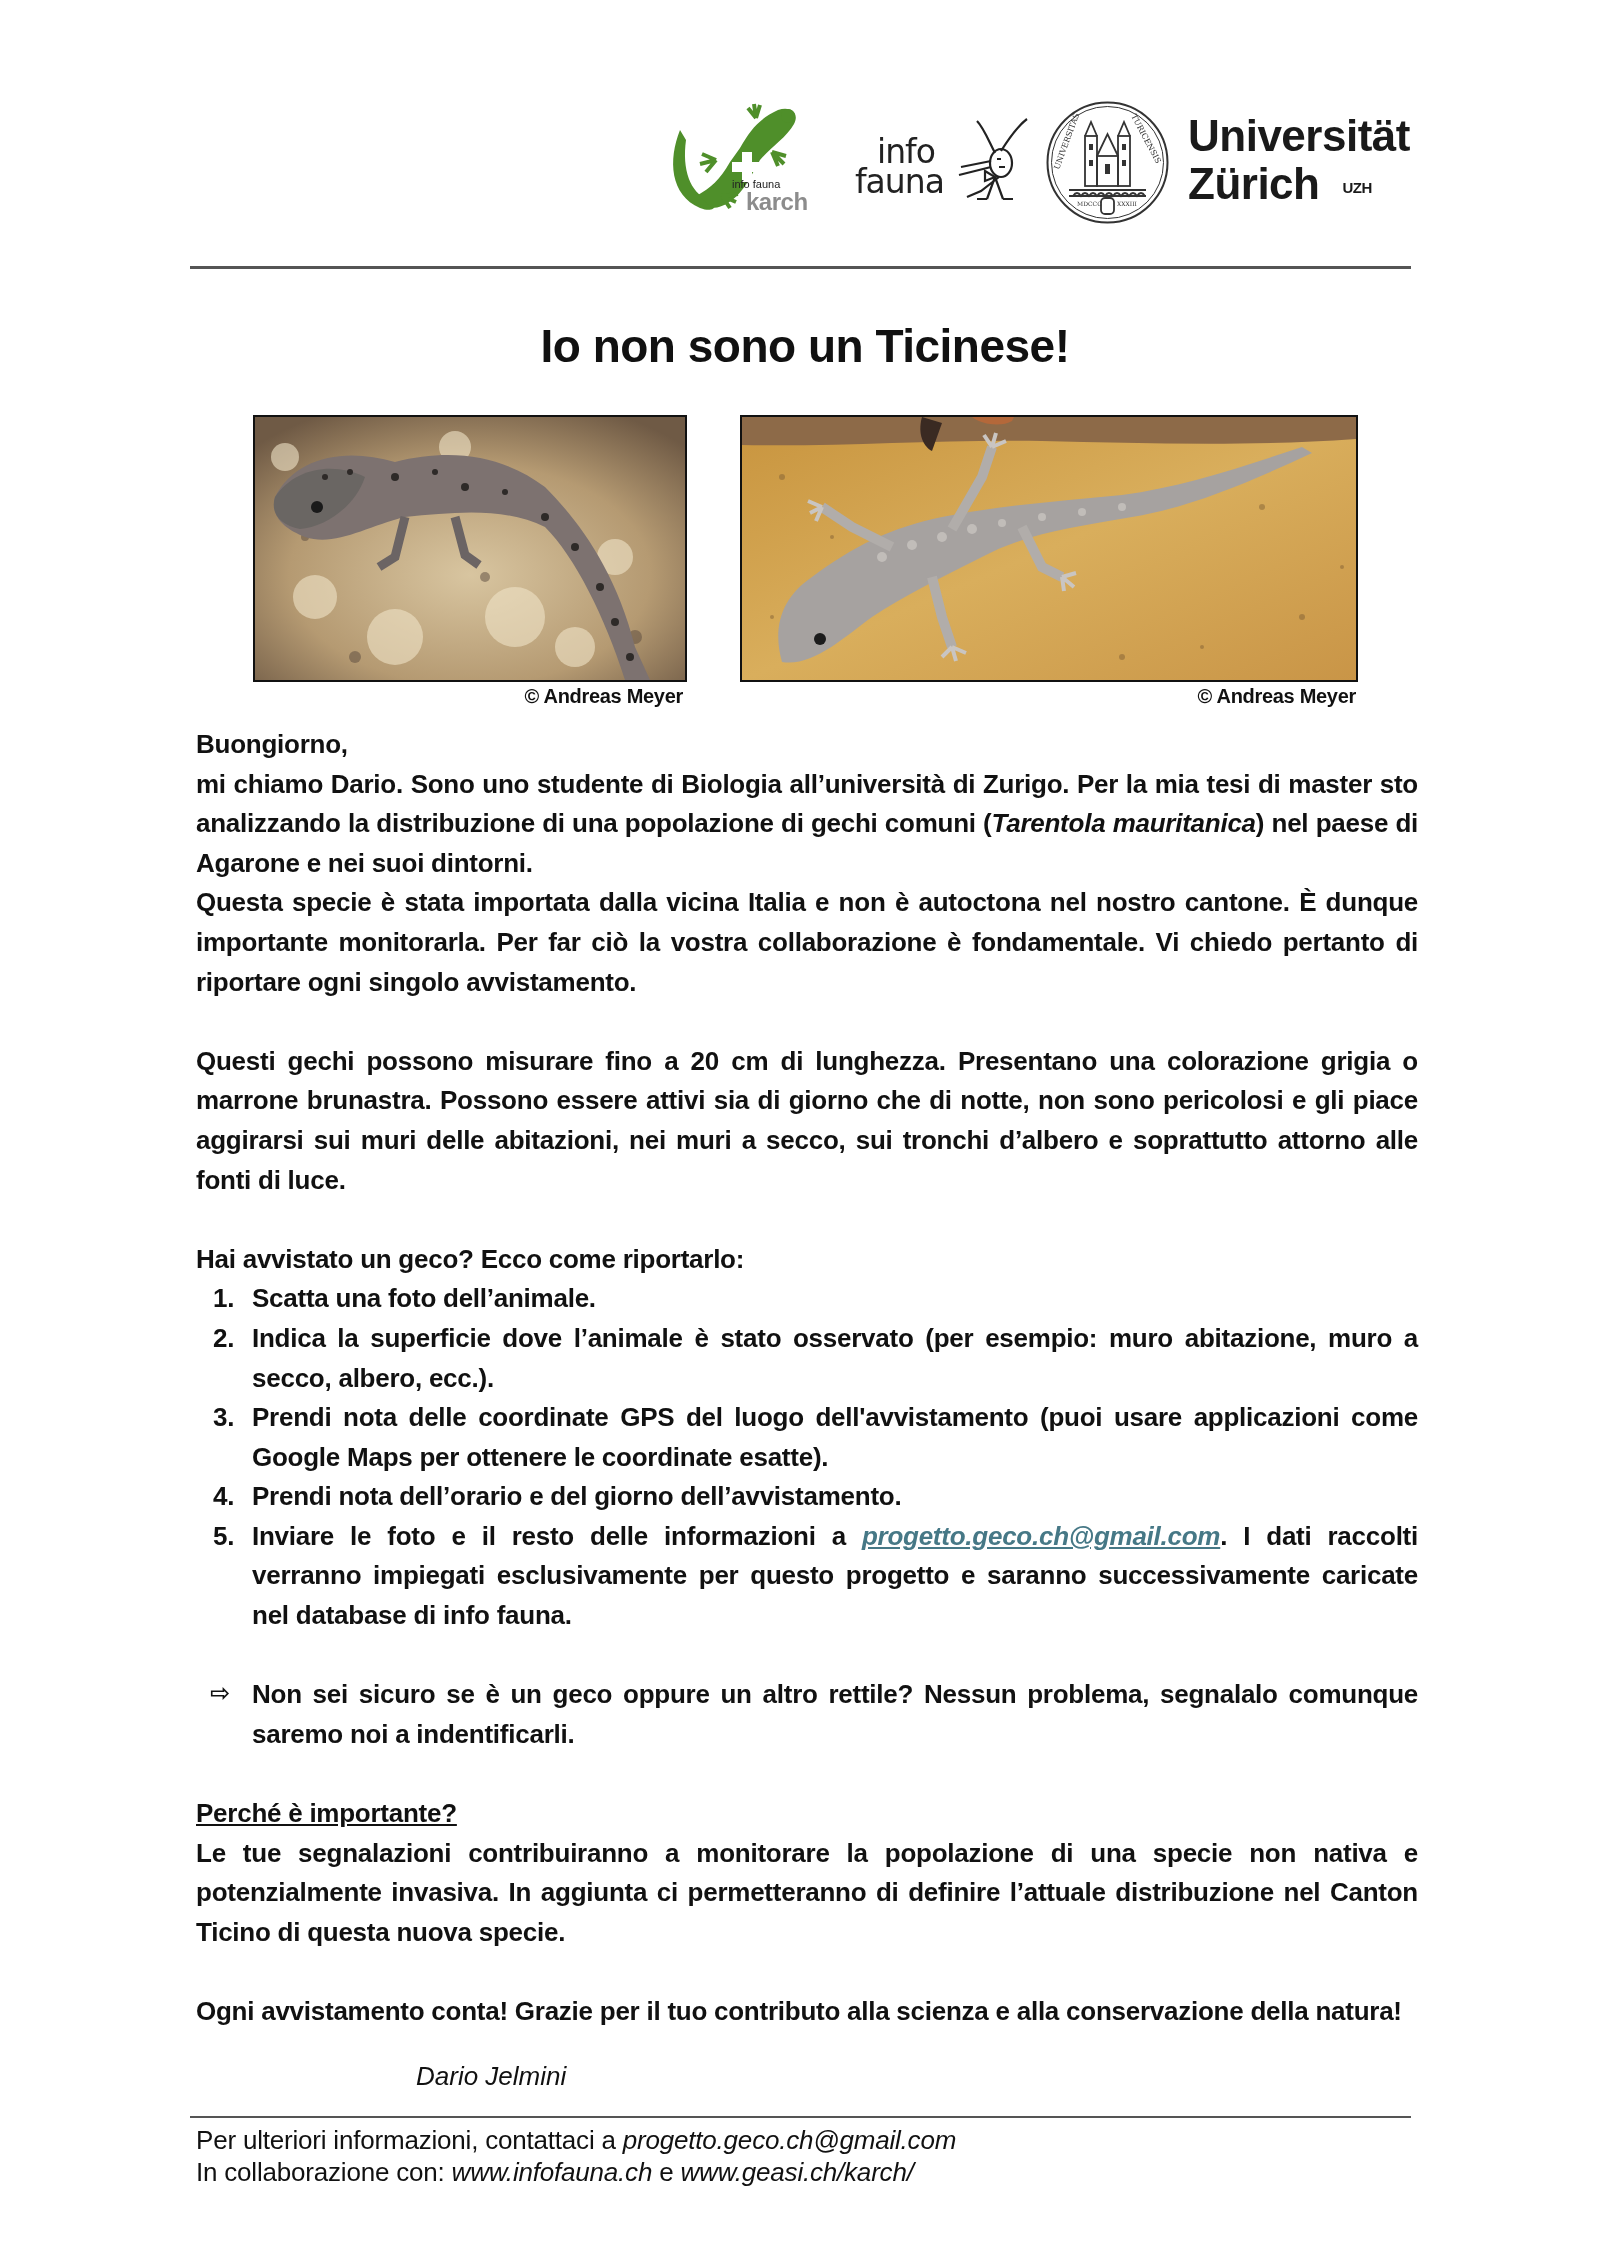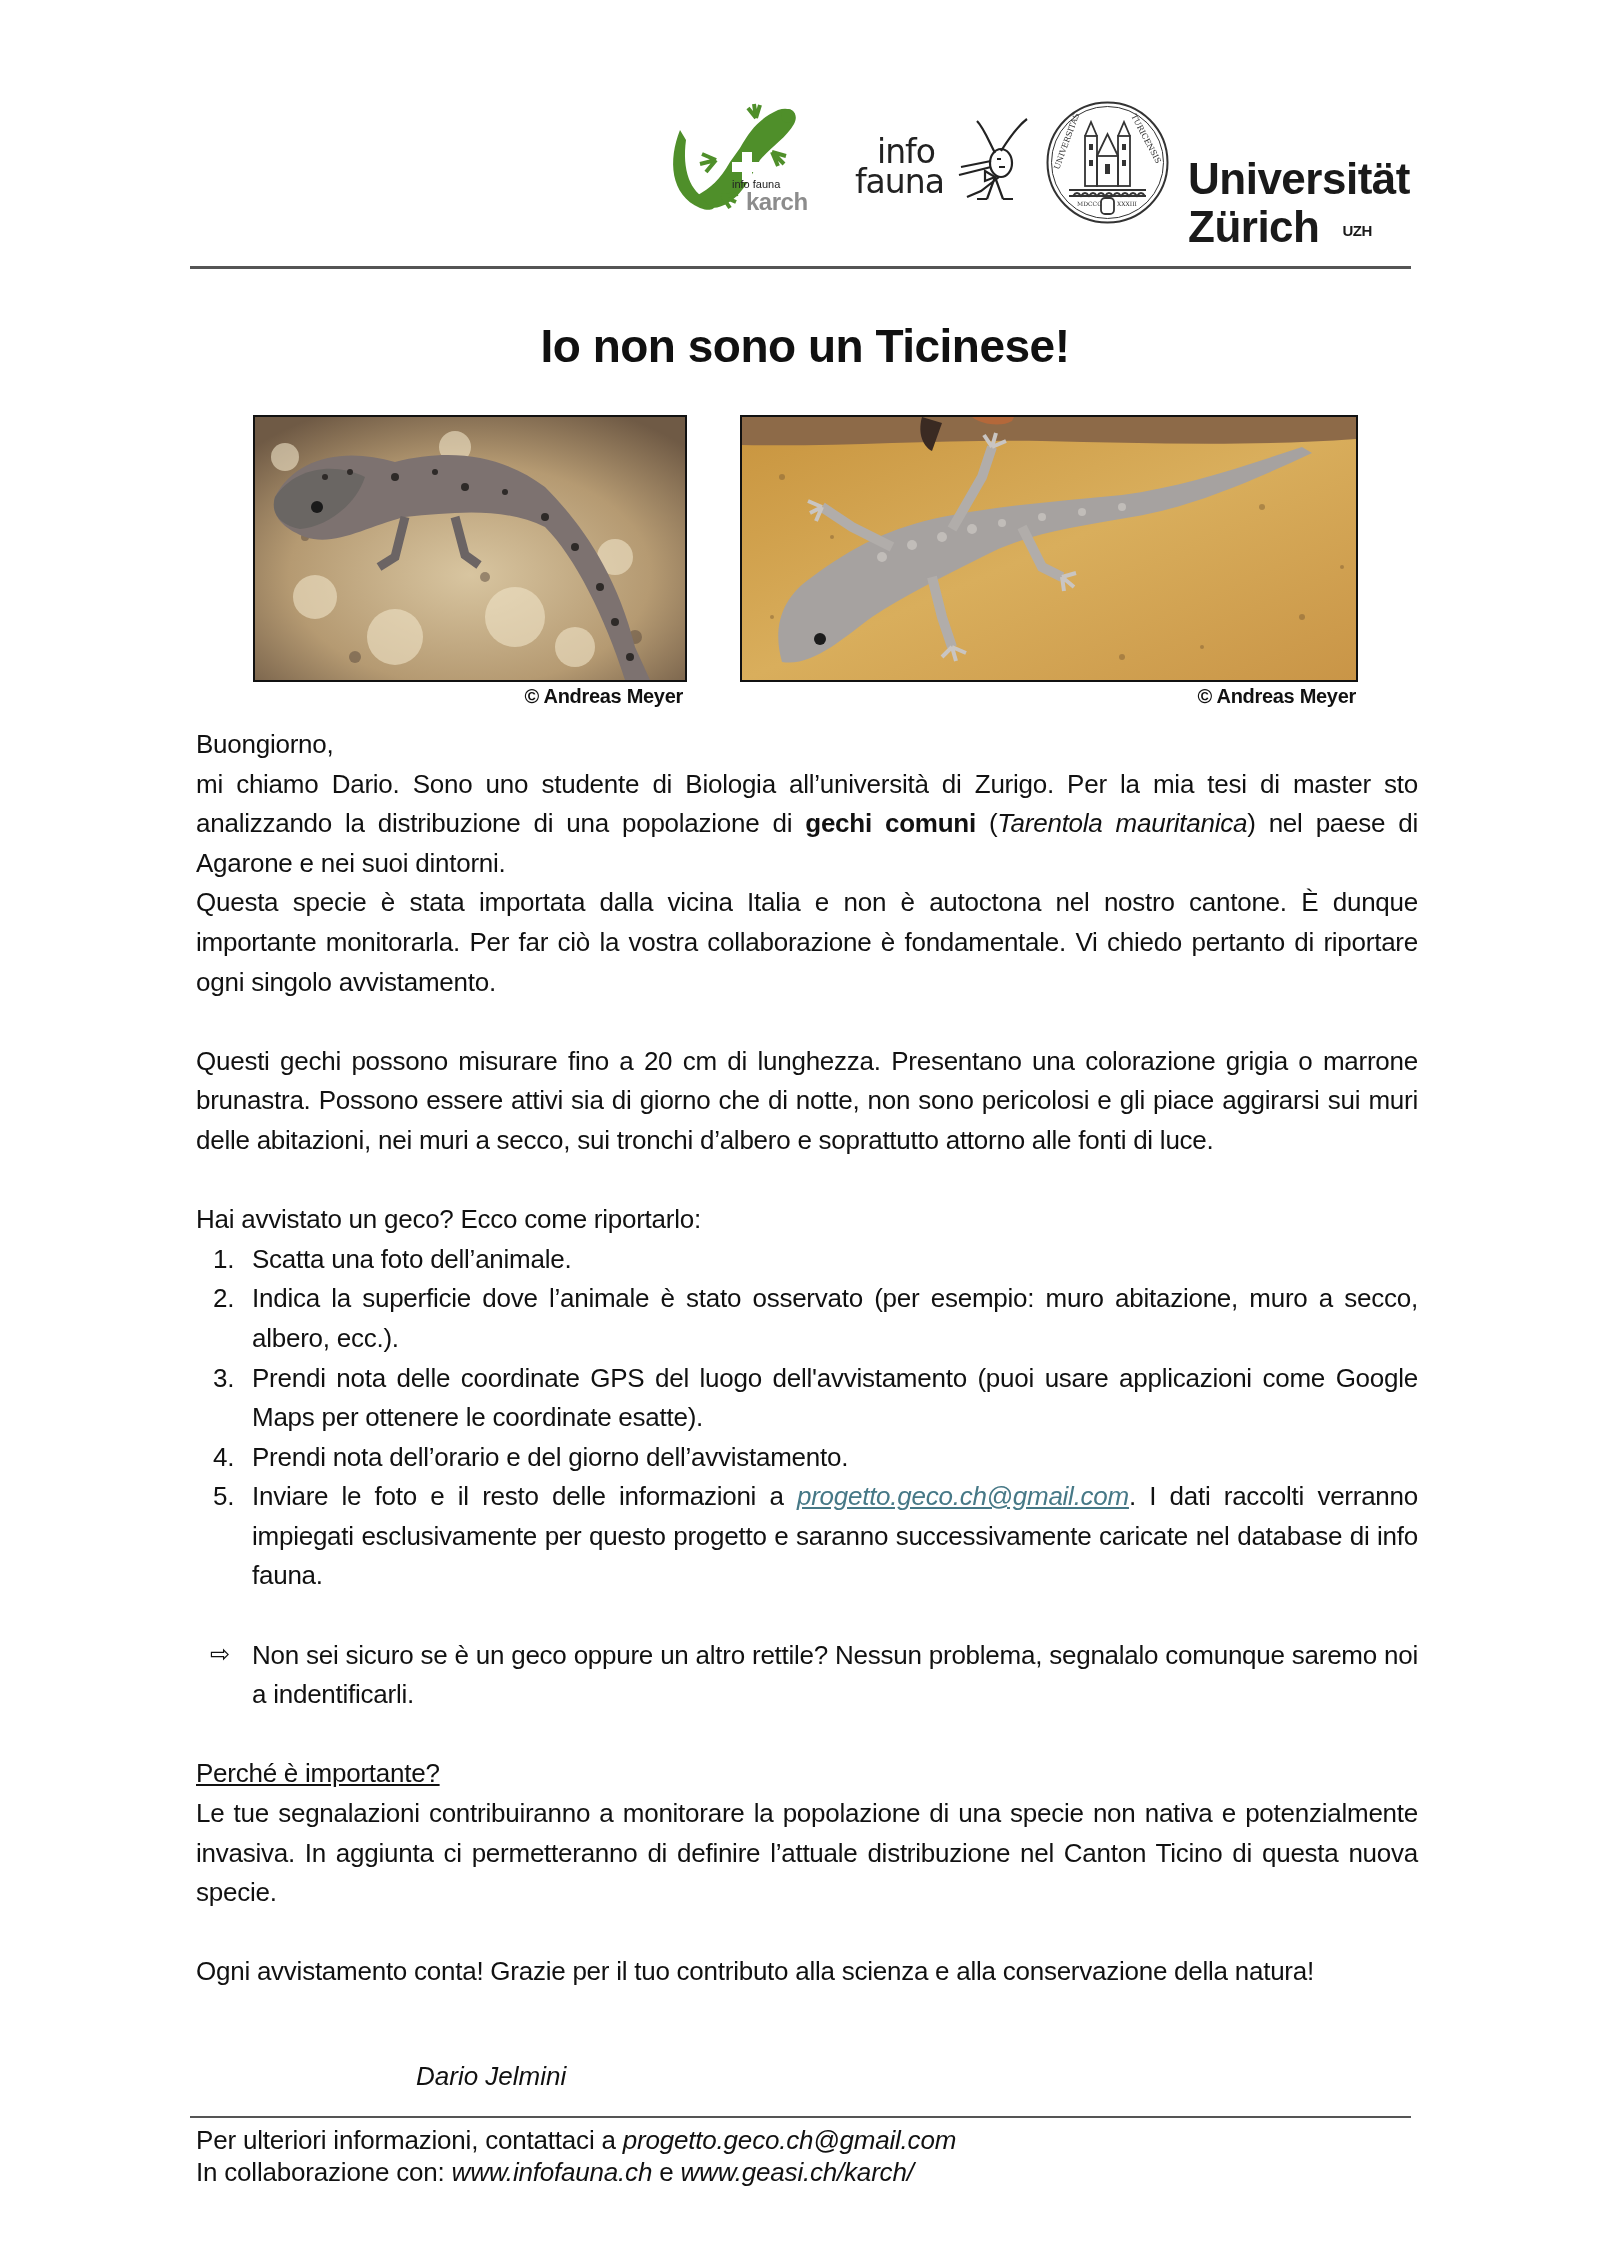--- a/index.html
+++ b/index.html
@@ -6,21 +6,21 @@
   body { width: 1600px; height: 2264px; position: relative; overflow: hidden;
          font-family: "Liberation Sans", "DejaVu Sans", sans-serif; color: #111; }
   .abs { position: absolute; }
 
   
   .logos { left: 660px; top: 100px; width: 760px; height: 130px; }
   .logo-karch { position: absolute; left: 0; top: 0; width: 160px; height: 120px; }
   .logo-infofauna { position: absolute; left: 195px; top: 15px; width: 175px; height: 100px; }
   .logo-uzh-seal { position: absolute; left: 385px; top: 0; width: 125px; height: 125px; }
   .logo-uzh-text { position: absolute; left: 528px; top: 12px; font-weight: bold;
-                   font-size: 44px; line-height: 48px; color: #1a1a1a; letter-spacing: -0.5px; margin-top: 43px; }
+                   font-size: 44px; line-height: 48px; color: #1a1a1a; letter-spacing: -0.5px; }
   .logo-uzh-text sup { font-size: 15px; vertical-align: top; position: relative; top: 4px; margin-left: 2px; padding-left: 21px; }
   .infofauna-text { position: absolute; left: 0; top: 22px; font-size: 33px; line-height: 30px; color: #222;
                     font-family: "DejaVu Sans", sans-serif; letter-spacing: -1px; }
   .infofauna-text .l1 { display: block; padding-left: 22px; }
   .karch-text1 { position: absolute; left: 72px; top: 78px; font-size: 11px; font-weight: normal; color: #222; }
   .karch-text2 { position: absolute; left: 86px; top: 88px; font-size: 24px; font-weight: bold; color: #8c8c8c; letter-spacing: -0.5px; }
 
   .rule { height: 2px; background: #555; }
   .rule-top { left: 190px; top: 266px; width: 1221px; height: 3px; }
   .rule-bottom { left: 190px; top: 2116px; width: 1221px; }
@@ -28,21 +28,21 @@
   .title { left: 0; width: 1610px; top: 318px; text-align: center; font-weight: bold;
            font-size: 46px; line-height: 56px; letter-spacing: -0.5px; }
 
   .photo { border: 2px solid #111; overflow: hidden; box-sizing: border-box; }
   .photo-left { left: 253px; top: 415px; width: 434px; height: 267px; }
   .photo-right { left: 740px; top: 415px; width: 618px; height: 267px; }
   .caption { font-weight: bold; font-size: 20px; line-height: 24px; text-align: right; letter-spacing: -0.3px; }
   .caption-left { left: 253px; width: 430px; top: 684px; }
   .caption-right { left: 740px; width: 616px; top: 684px; }
 
-  .body { left: 196px; top: 725px; width: 1222px; font-size: 26px; line-height: 39.6px; letter-spacing: -0.25px; }
+  .body { left: 196px; top: 725px; width: 1222px; font-size: 26px; line-height: 39.6px; letter-spacing: -0.25px; font-weight: bold; }
   .p { margin: 0; text-align: justify; }
   .gap { height: 39.6px; }
   ol.steps { margin: 0; padding: 0; list-style: none; }
   ol.steps li { position: relative; padding-left: 56px; text-align: justify; }
   ol.steps li .num { position: absolute; left: 17px; top: 0; }
   .note { position: relative; padding-left: 56px; text-align: justify; }
   .note .arrow { position: absolute; left: 14px; top: -1px; font-size: 24px; font-family: "DejaVu Sans", sans-serif; }
   .link { color: #467886; font-style: italic; text-decoration: underline; }
   .u { text-decoration: underline; }
   .signature { left: 416px; top: 2058px; font-style: italic; font-size: 26px; line-height: 36px; text-align: center; }

